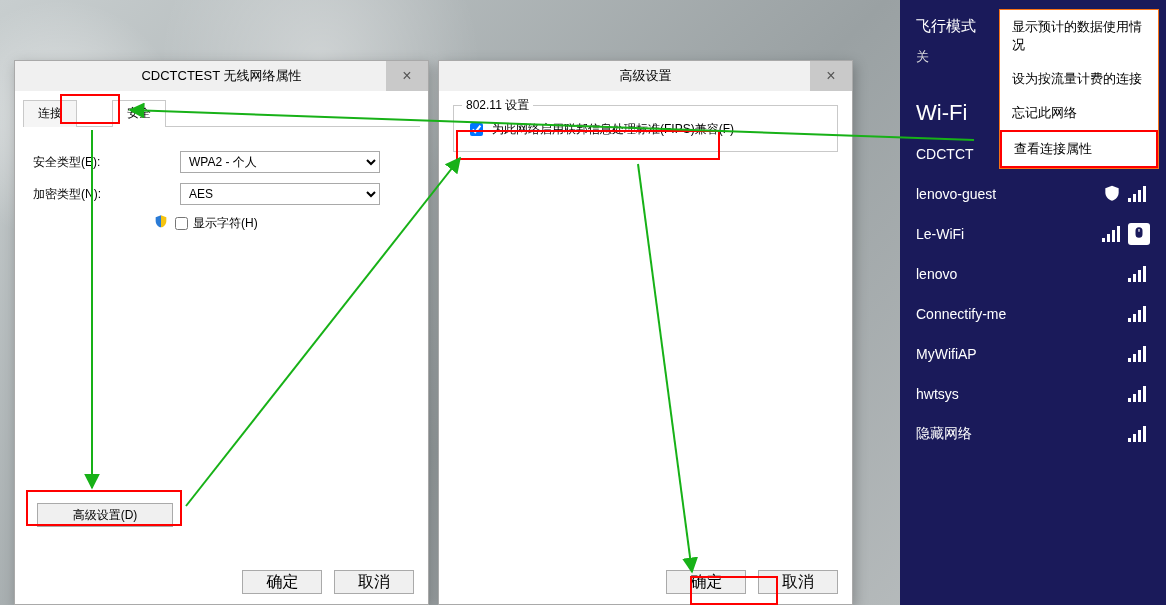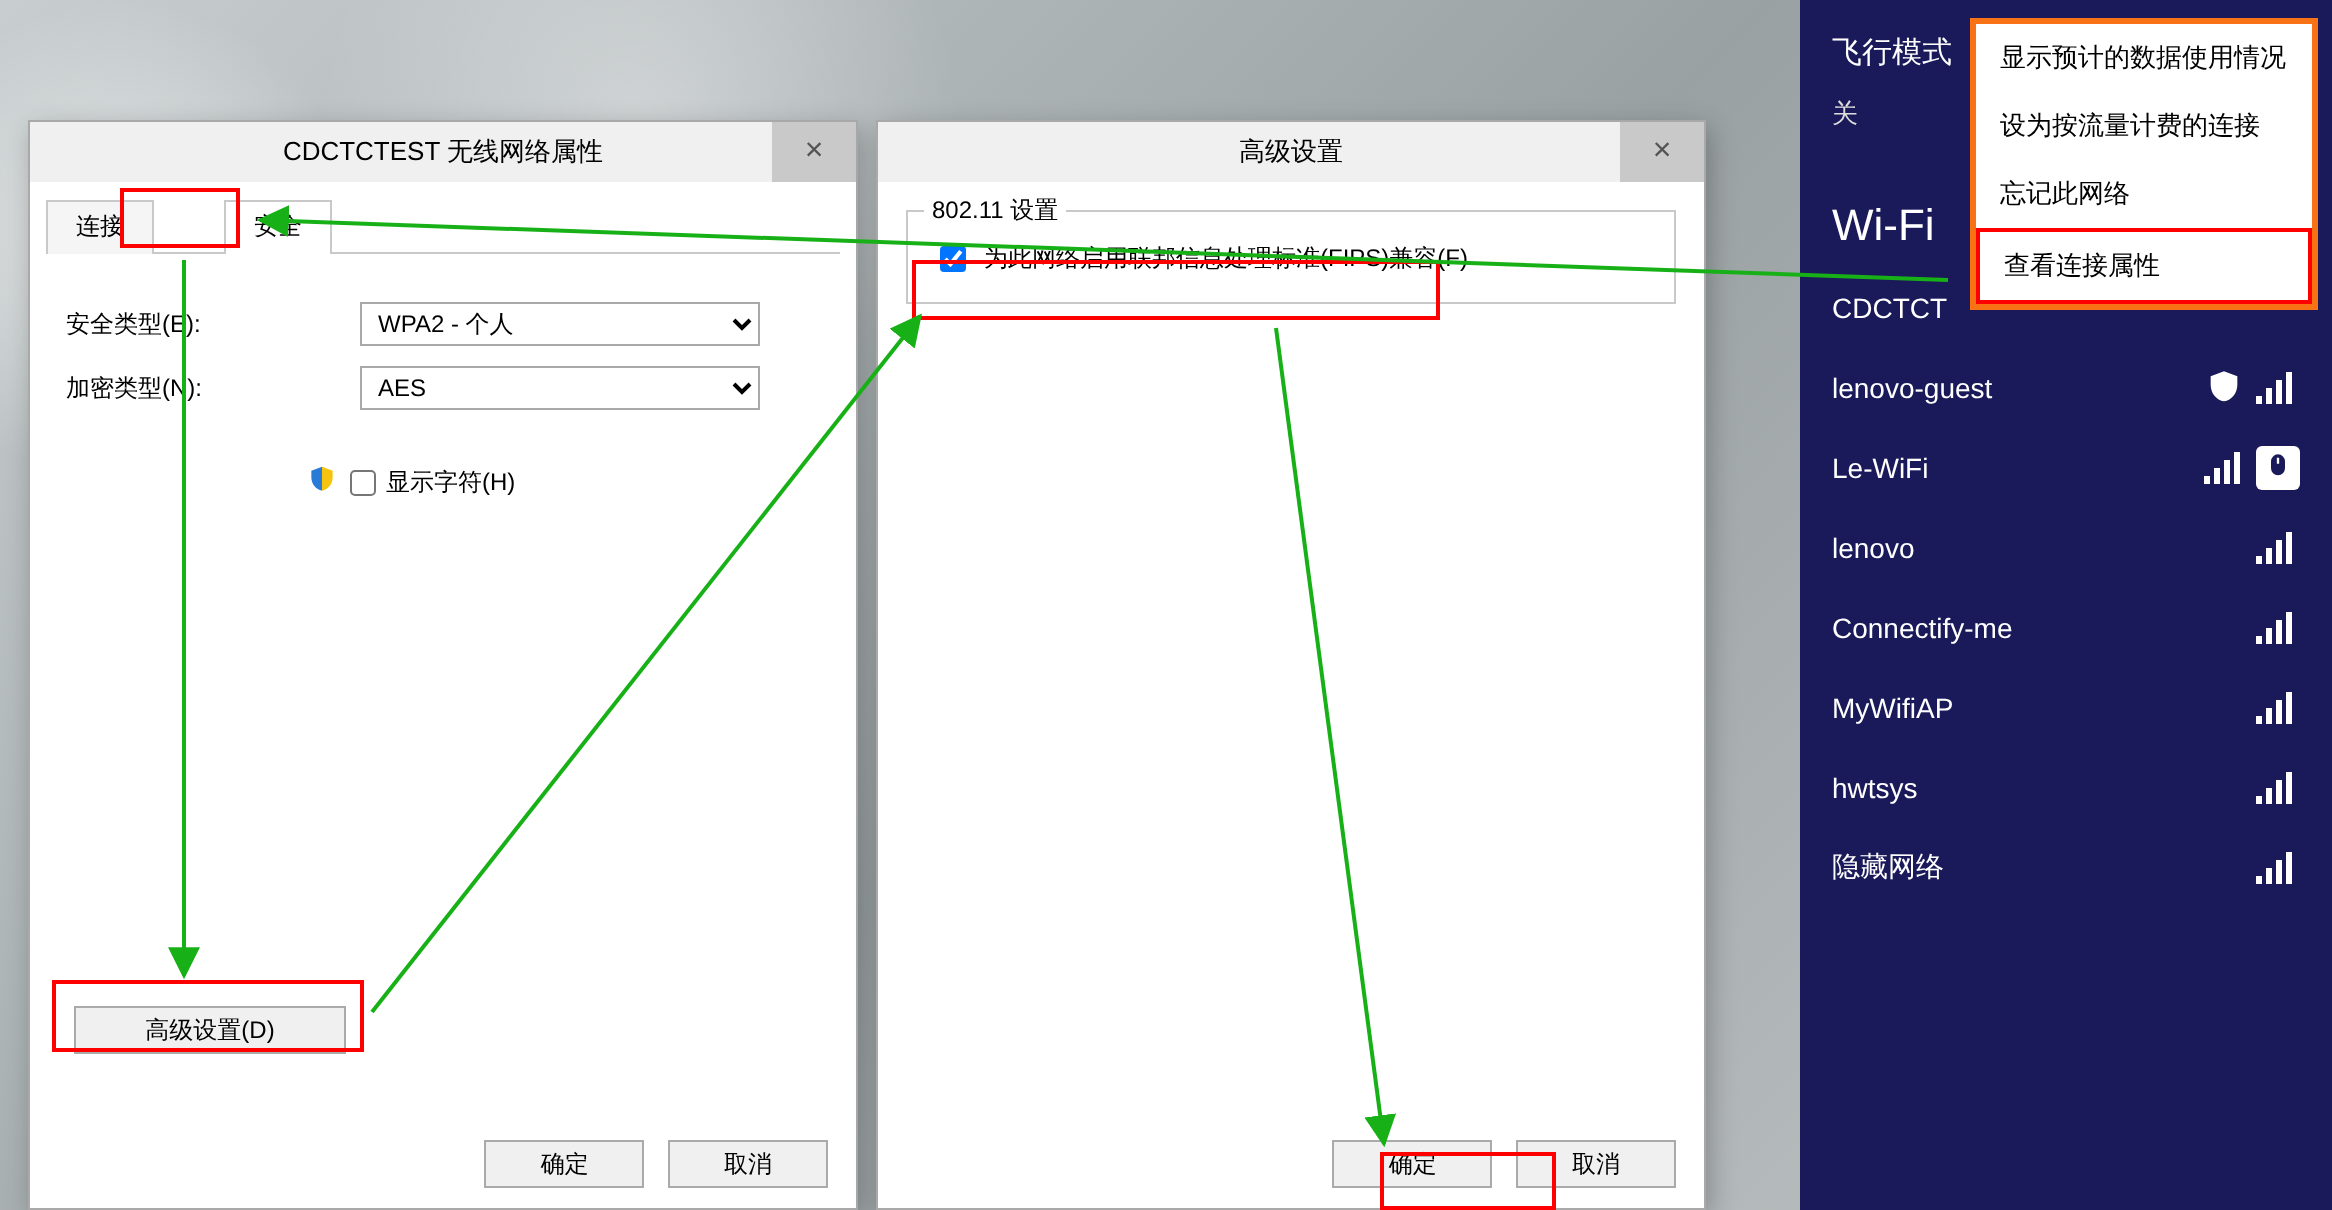--- a/index.html
+++ b/index.html
@@ -16,22 +16,22 @@
 
   
   .charms {
     position: absolute; top: 0; right: 0; width: 266px; height: 605px;
     background: #1a1a5a; color: #fff; font-size: 14px;
   }
   .airplane-row { display: flex; align-items: center; height: 52px; padding: 0 16px; gap: 12px; }
   .airplane-title { font-size: 15px; }
   .airplane-sub { position: absolute; left: 16px; top: 48px; font-size: 13px; color: #ddd; }
   .context-menu {
-    position: absolute; top: 9px; right: 7px; width: 174px;
-    background: #fff; color: #000; border: 3px solid #f97316; z-index: 5;
+    position: absolute; top: 9px; right: 7px; width: 160px;
+    background: #fff; color: #000; border: 1px solid #f97316; z-index: 5;
     font-size: 13px;
   }
   .context-menu .mi { padding: 8px 12px; cursor: pointer; }
   .hi-red { border: 2px solid red; }
 
   .wifi-section { position: absolute; top: 100px; left: 0; right: 0; }
   .wifi-title { font-size: 22px; padding: 0 16px 8px; }
   .net-item { display: flex; align-items: center; justify-content: space-between; height: 40px; padding: 0 16px; cursor: pointer; }
   .net-name { font-size: 14px; color: #fff; }
   .sig { width: 22px; height: 16px; position: relative; }
@@ -56,24 +56,24 @@
 
   
   .dlg-props { top: 60px; left: 14px; width: 415px; height: 545px; }
   .tabs { display:flex; border-bottom:1px solid #c9c9c9; height:28px; margin: 8px 8px 0; gap: 36px; }
   .tab { padding: 4px 14px; border:1px solid #c9c9c9; border-bottom:none; margin-right:-1px; background:#f5f5f5; cursor:pointer; position:relative; top:1px; font-size:12px;}
   .tab.active { background:#fff; }
   .form { padding: 20px 18px; }
   .frow { display:flex; align-items:center; height: 30px; margin-bottom:2px;gap:27px; }
   .flabel { width: 120px; font-size:12px; }
   .fval select, .fval input[type=password] { width: 200px; height: 22px; font-size:12px; border:1px solid #a9a9a9; background:#fff; padding:1px 4px; }
-  .chkline { margin-left:120px; display:flex; align-items:center; gap:2px; font-size:12px; margin-top:23px;}
+  .chkline { margin-left:120px; display:flex; align-items:center; gap:2px; font-size:12px; margin-top:5px;}
   .chkline svg { width:16px; height:16px; }
   .btnbar { position:absolute; bottom:10px; right:14px; }
-  .btn { width: 80px; height: 24px; font-size:12px; border:1px solid #aaa; background:#f0f0f0; cursor:pointer; margin-left:8px; }
+  .btn { width: 80px; height: 24px; font-size:16px; border:1px solid #aaa; background:#f0f0f0; cursor:pointer; margin-left:8px; }
   .adv-btn-wrap { position:absolute; left:22px; top:442px; }
   .adv-btn { width:136px; height:24px; font-size:12px; border:1px solid #aaa; background:#f0f0f0; cursor:pointer; }
 
   
   .dlg-adv { top: 60px; left: 438px; width: 415px; height: 545px; }
   .group-box { margin: 14px; border:1px solid #c9c9c9; padding: 14px 12px 12px; position:relative; }
   .group-title { position:absolute; top:-9px; left:8px; background:#fff; padding:0 4px; font-size:12px; }
   .group-chkline { display:flex; align-items:center; gap:6px; font-size:12px; }
 
   

